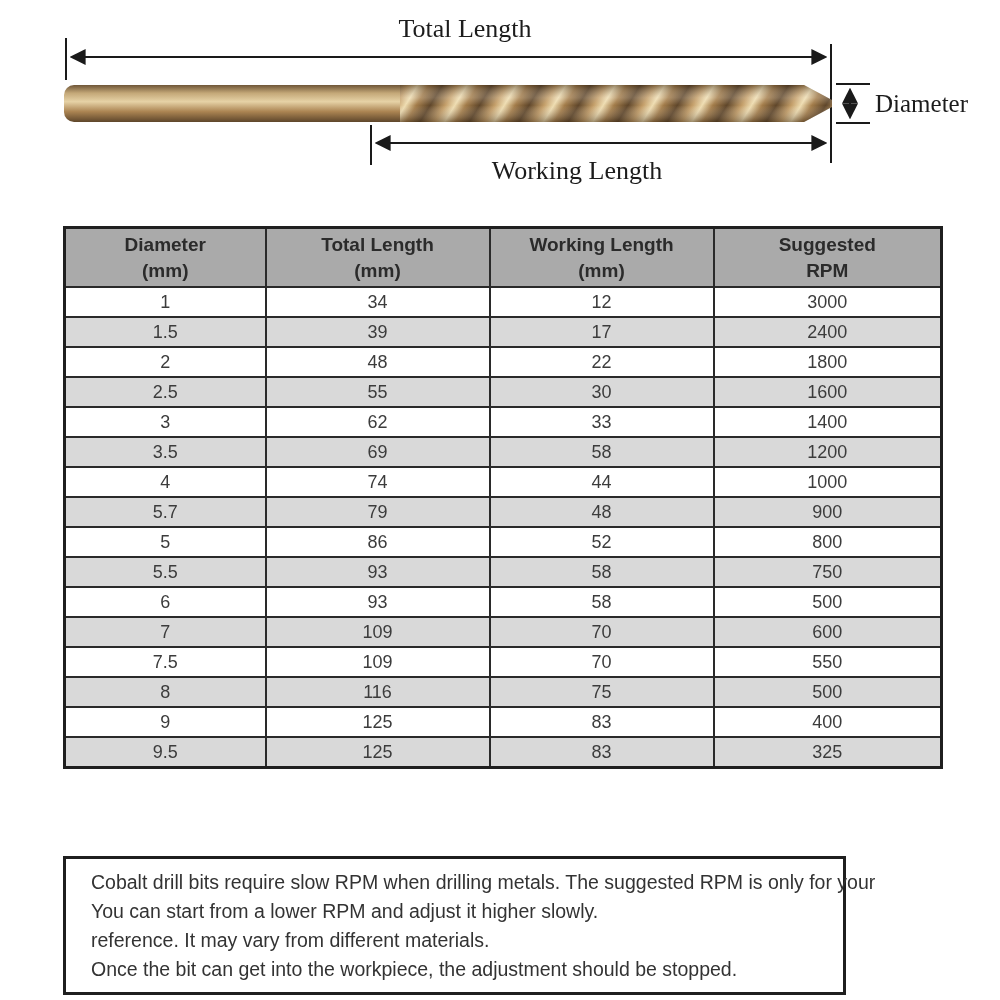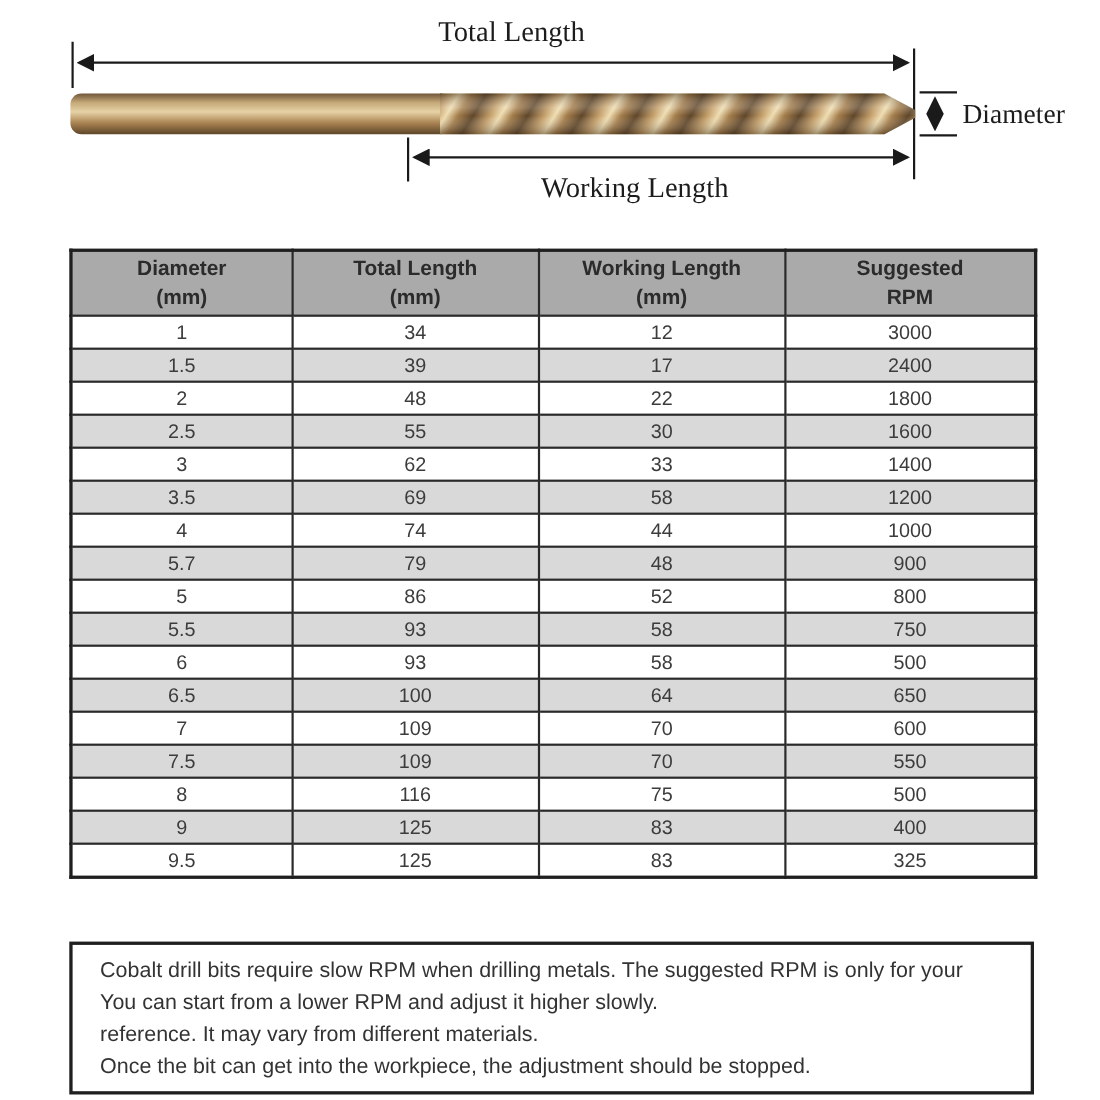--- a/index.html
+++ b/index.html
@@ -40,21 +40,21 @@
   .spec-table td {
     font-size: 18px;
     color: #3c3c3c;
     height: 28px;
     background: #ffffff;
   }
   .spec-table tbody tr:nth-child(even) td {
     background: #d9d9d9;
   }
   .notes-box {
-    position: absolute; left: 63px; top: 856px; width: 877px; height: 139px;
+    position: absolute; left: 63px; top: 856px; width: 783px; height: 139px;
     box-sizing: border-box;
     border: 3px solid #1f1f1f;
     padding: 9px 18px 0 25px;
     font-size: 19.5px;
     line-height: 29px;
     color: #333333;
   }
   .note-line { white-space: nowrap; }
 </style>
 </head>
@@ -198,26 +198,20 @@
         <td>58</td>
         <td>750</td>
       </tr>
       <tr>
         <td>6</td>
         <td>93</td>
         <td>58</td>
         <td>500</td>
       </tr>
       <tr>
-        <td>6.5</td>
-        <td>100</td>
-        <td>64</td>
-        <td>650</td>
-      </tr>
-      <tr>
         <td>7</td>
         <td>109</td>
         <td>70</td>
         <td>600</td>
       </tr>
       <tr>
         <td>7.5</td>
         <td>109</td>
         <td>70</td>
         <td>550</td>

